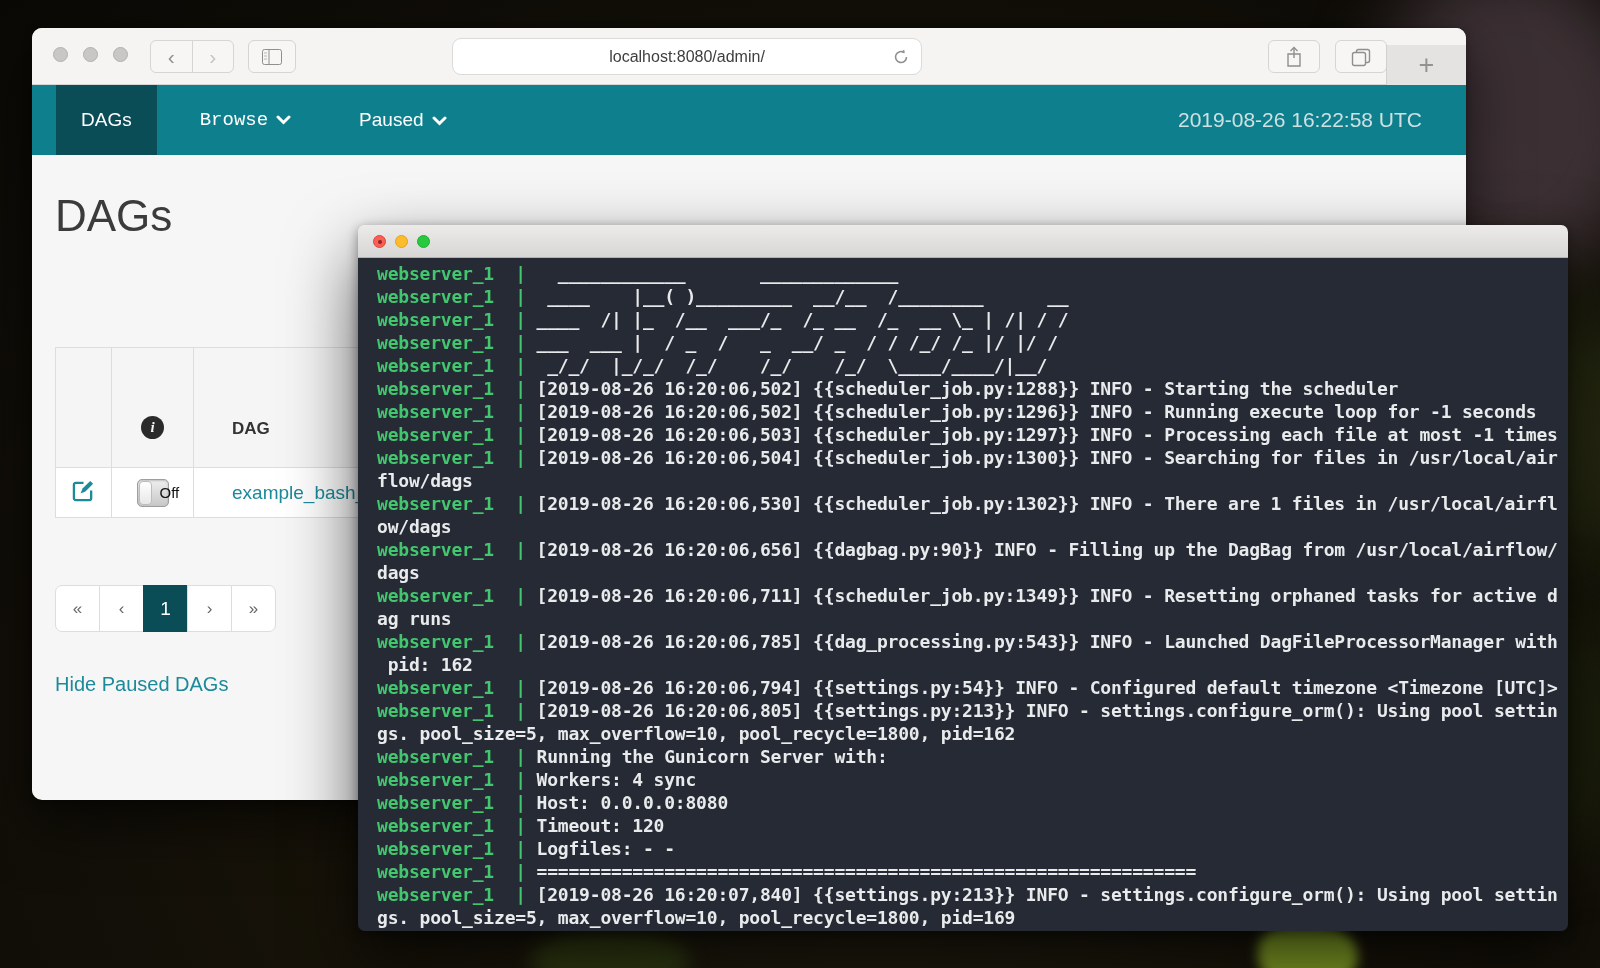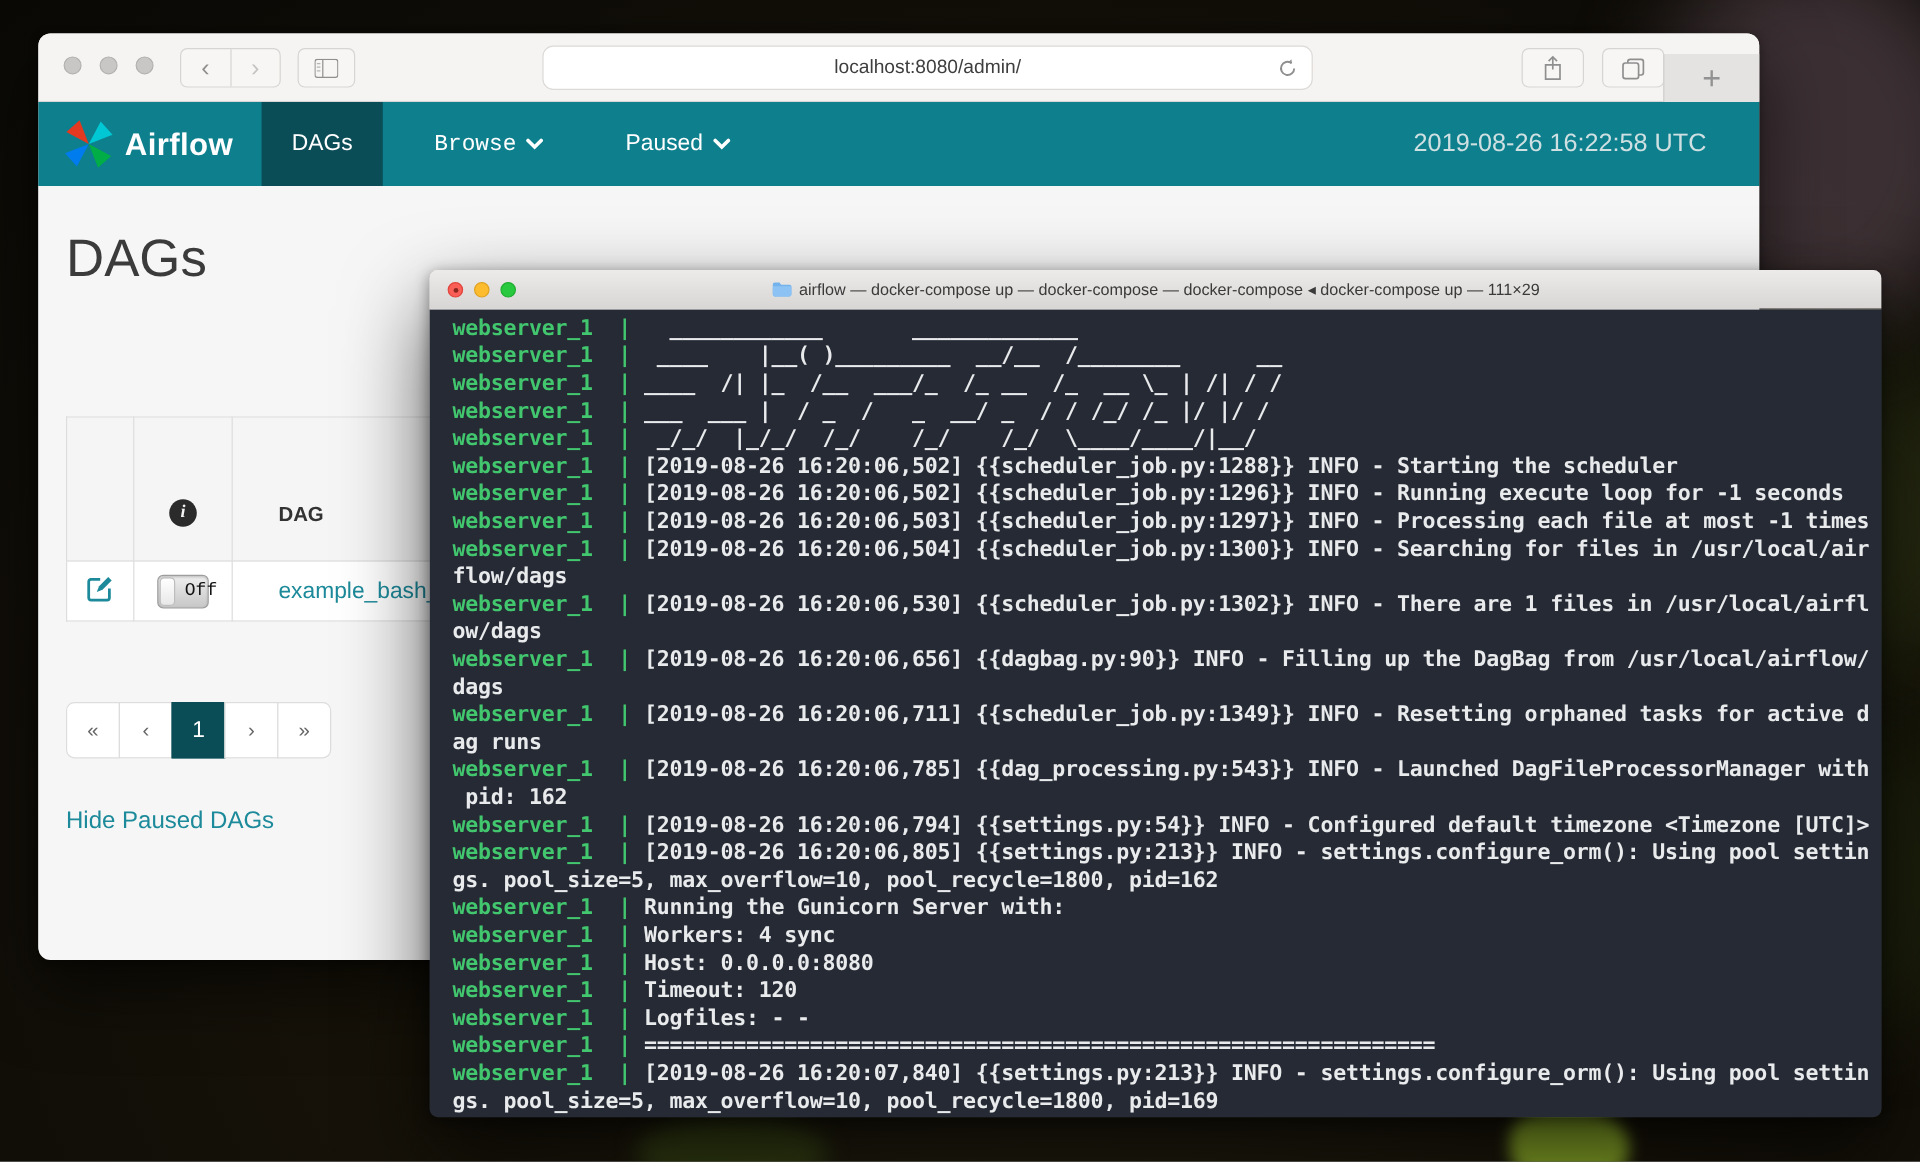--- a/index.html
+++ b/index.html
@@ -36,21 +36,21 @@
   .tb-btn {
     position:absolute; top:12px; height:33px; background:#f7f6f4;
     border:1px solid #d7d5d3; border-radius:6px; display:flex;
     align-items:center; justify-content:center; color:#8a8a8a;
   }
   .navgroup { left:118px; width:84px; padding:0; }
   .navgroup .half { flex:1; height:100%; display:flex; align-items:center; justify-content:center; font-size:21px; color:#8f8f8f; }
   .navgroup .half + .half { border-left:1px solid #d7d5d3; color:#c6c4c2; }
   .sidebar-btn { left:216px; width:48px; }
   .addressbar {
-    position:absolute; left:420px; top:10px; width:642px; height:37px;
+    position:absolute; left:420px; top:10px; width:470px; height:37px;
     background:#fff; border:1px solid #dcdad8; border-radius:9px;
     display:flex; align-items:center; justify-content:center;
     font-size:16px; color:#3e3e3e;
   }
   .reload { position:absolute; right:10px; top:8px; }
   .share-btn { left:1236px; width:52px; }
   .tabs-btn  { left:1303px; width:52px; }
   .newtab {
     position:absolute; right:0; top:17px; width:80px; height:40px;
     background:#e4e3e1; border-left:1px solid #d2d0ce;
@@ -83,24 +83,23 @@
   .col-info { width:82px; text-align:center; }
   .col-dag  { text-align:left; padding-left:38px; }
   th.col-dag { font-size:17px; color:#333; font-weight:bold; }
   .info-badge {
     display:inline-flex; width:23px; height:23px; border-radius:50%;
     background:#2b2b2b; color:#f5f5f5; align-items:center; justify-content:center;
     font-family:"Liberation Serif", serif; font-style:italic; font-weight:bold; font-size:15px;
   }
   .dag-link { color:var(--link,#1c8a9a); font-size:19px; text-decoration:none; white-space:nowrap; }
   .toggle {
-    display:inline-flex; width:43px; height:28px; border:1px solid #9e9e9e; border-radius:5px;
+    display:inline-flex; width:32px; height:28px; border:1px solid #9e9e9e; border-radius:5px;
     background:linear-gradient(#efefef,#c7c7c7); align-items:center; position:relative;
     box-shadow:inset 0 1px 2px rgba(0,0,0,.2);
-    font-family:Liberation Mono, monospace;
   }
   .toggle .knob {
     position:absolute; left:1px; top:1px; width:13px; height:24px;
     background:linear-gradient(#ffffff,#e8e8e8); border:1px solid #bdbdbd; border-radius:4px;
   }
   .toggle .toggle-label { margin-left:22px; font-size:15px; color:#111; }
   .pagination { position:absolute; left:23px; top:430px; display:flex; }
   .page-btn {
     min-width:45px; height:47px; background:#fff; border:1px solid #ddd; margin-left:-1px;
     display:flex; align-items:center; justify-content:center;
@@ -194,29 +193,20 @@
           <rect x="6.5" y="2.5" width="13" height="13" rx="2" fill="none" stroke="#8f8f8f" stroke-width="1.4"></rect>
           <rect x="2.5" y="5.5" width="13" height="13" rx="2" fill="#f7f6f4" stroke="#8f8f8f" stroke-width="1.4"></rect>
         </svg>
     </div>
     <div class="newtab">
       <span>+</span>
     </div>
   </div>
 
   <div class="navbar">
-    <div class="brand">
-      <svg width="44" height="44" viewBox="0 0 40 40">
-        <path d="M20 20 L3 11 L13 2 Z" fill="#e43921"></path>
-        <path d="M20 20 L29 3 L38 13 Z" fill="#00c7d4"></path>
-        <path d="M20 20 L37 29 L27 38 Z" fill="#00ad46"></path>
-        <path d="M20 20 L11 37 L2 27 Z" fill="#017cee"></path>
-      </svg>
-      <span class="brand-name">Airflow</span>
-    </div>
     <div class="nav-item active">
       <span>DAGs</span>
     </div>
     <div class="nav-item" style="margin-left:18px;font-family:Liberation Mono, monospace;">
       <span>Browse</span>
       <span class="caret"><svg width="15" height="10" viewBox="0 0 15 10">
             <path d="M2 2 L7.5 7.5 L13 2" fill="none" stroke="#fff" stroke-width="3" stroke-linecap="round"></path>
           </svg></span>
     </div>
     <div class="nav-item" style="margin-left:18px;">
@@ -272,22 +262,15 @@
   </div>
 </div>
 
 <div class="terminal">
   <div class="term-titlebar">
     <div class="term-lights">
       <span class="light light-red"></span>
       <span class="light light-yellow"></span>
       <span class="light light-green"></span>
     </div>
-    <span class="term-title">
-      <svg width="17" height="14" viewBox="0 0 17 14">
-          <path d="M1 3 a1.5 1.5 0 0 1 1.5 -1.5 h4 l1.5 1.8 h7 a1.5 1.5 0 0 1 1.5 1.5 v6.7 a1.5 1.5 0 0 1 -1.5 1.5 h-12.5 a1.5 1.5 0 0 1 -1.5 -1.5 Z" fill="#74b2ec"></path>
-          <path d="M1 4.6 h15.5 v6.9 a1.5 1.5 0 0 1 -1.5 1.5 h-12.5 a1.5 1.5 0 0 1 -1.5 -1.5 Z" fill="#8cc3f4"></path>
-        </svg>
-      <span>airflow — docker-compose up — docker-compose — docker-compose ◂ docker-compose up — 111×29</span>
-    </span>
   </div>
   <div class="term-body"><div class="tline"><span class="tgreen">webserver_1  | </span><span class="twhite">  ____________       _____________</span></div><div class="tline"><span class="tgreen">webserver_1  | </span><span class="twhite"> ____    |__( )_________  __/__  /________      __</span></div><div class="tline"><span class="tgreen">webserver_1  | </span><span class="twhite">____  /| |_  /__  ___/_  /_ __  /_  __ \_ | /| / /</span></div><div class="tline"><span class="tgreen">webserver_1  | </span><span class="twhite">___  ___ |  / _  /   _  __/ _  / / /_/ /_ |/ |/ /</span></div><div class="tline"><span class="tgreen">webserver_1  | </span><span class="twhite"> _/_/  |_/_/  /_/    /_/    /_/  \____/____/|__/</span></div><div class="tline"><span class="tgreen">webserver_1  | </span><span class="twhite">[2019-08-26 16:20:06,502] {{scheduler_job.py:1288}} INFO - Starting the scheduler</span></div><div class="tline"><span class="tgreen">webserver_1  | </span><span class="twhite">[2019-08-26 16:20:06,502] {{scheduler_job.py:1296}} INFO - Running execute loop for -1 seconds</span></div><div class="tline"><span class="tgreen">webserver_1  | </span><span class="twhite">[2019-08-26 16:20:06,503] {{scheduler_job.py:1297}} INFO - Processing each file at most -1 times</span></div><div class="tline"><span class="tgreen">webserver_1  | </span><span class="twhite">[2019-08-26 16:20:06,504] {{scheduler_job.py:1300}} INFO - Searching for files in /usr/local/air</span></div><div class="tline"><span class="twhite">flow/dags</span></div><div class="tline"><span class="tgreen">webserver_1  | </span><span class="twhite">[2019-08-26 16:20:06,530] {{scheduler_job.py:1302}} INFO - There are 1 files in /usr/local/airfl</span></div><div class="tline"><span class="twhite">ow/dags</span></div><div class="tline"><span class="tgreen">webserver_1  | </span><span class="twhite">[2019-08-26 16:20:06,656] {{dagbag.py:90}} INFO - Filling up the DagBag from /usr/local/airflow/</span></div><div class="tline"><span class="twhite">dags</span></div><div class="tline"><span class="tgreen">webserver_1  | </span><span class="twhite">[2019-08-26 16:20:06,711] {{scheduler_job.py:1349}} INFO - Resetting orphaned tasks for active d</span></div><div class="tline"><span class="twhite">ag runs</span></div><div class="tline"><span class="tgreen">webserver_1  | </span><span class="twhite">[2019-08-26 16:20:06,785] {{dag_processing.py:543}} INFO - Launched DagFileProcessorManager with</span></div><div class="tline"><span class="twhite"> pid: 162</span></div><div class="tline"><span class="tgreen">webserver_1  | </span><span class="twhite">[2019-08-26 16:20:06,794] {{settings.py:54}} INFO - Configured default timezone &lt;Timezone [UTC]&gt;</span></div><div class="tline"><span class="tgreen">webserver_1  | </span><span class="twhite">[2019-08-26 16:20:06,805] {{settings.py:213}} INFO - settings.configure_orm(): Using pool settin</span></div><div class="tline"><span class="twhite">gs. pool_size=5, max_overflow=10, pool_recycle=1800, pid=162</span></div><div class="tline"><span class="tgreen">webserver_1  | </span><span class="twhite">Running the Gunicorn Server with:</span></div><div class="tline"><span class="tgreen">webserver_1  | </span><span class="twhite">Workers: 4 sync</span></div><div class="tline"><span class="tgreen">webserver_1  | </span><span class="twhite">Host: 0.0.0.0:8080</span></div><div class="tline"><span class="tgreen">webserver_1  | </span><span class="twhite">Timeout: 120</span></div><div class="tline"><span class="tgreen">webserver_1  | </span><span class="twhite">Logfiles: - -</span></div><div class="tline"><span class="tgreen">webserver_1  | </span><span class="twhite">==============================================================</span></div><div class="tline"><span class="tgreen">webserver_1  | </span><span class="twhite">[2019-08-26 16:20:07,840] {{settings.py:213}} INFO - settings.configure_orm(): Using pool settin</span></div><div class="tline"><span class="twhite">gs. pool_size=5, max_overflow=10, pool_recycle=1800, pid=169</span></div></div>
 </div>
 
 </body></html>

